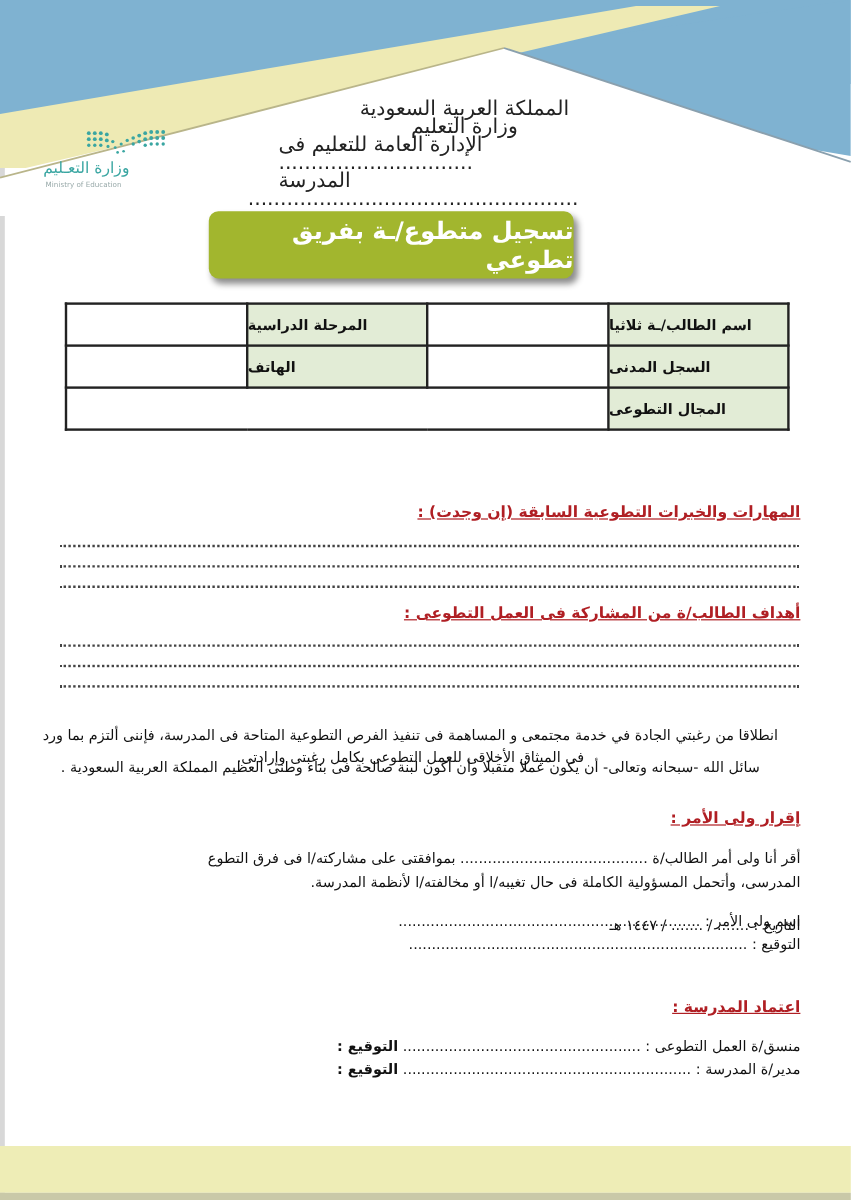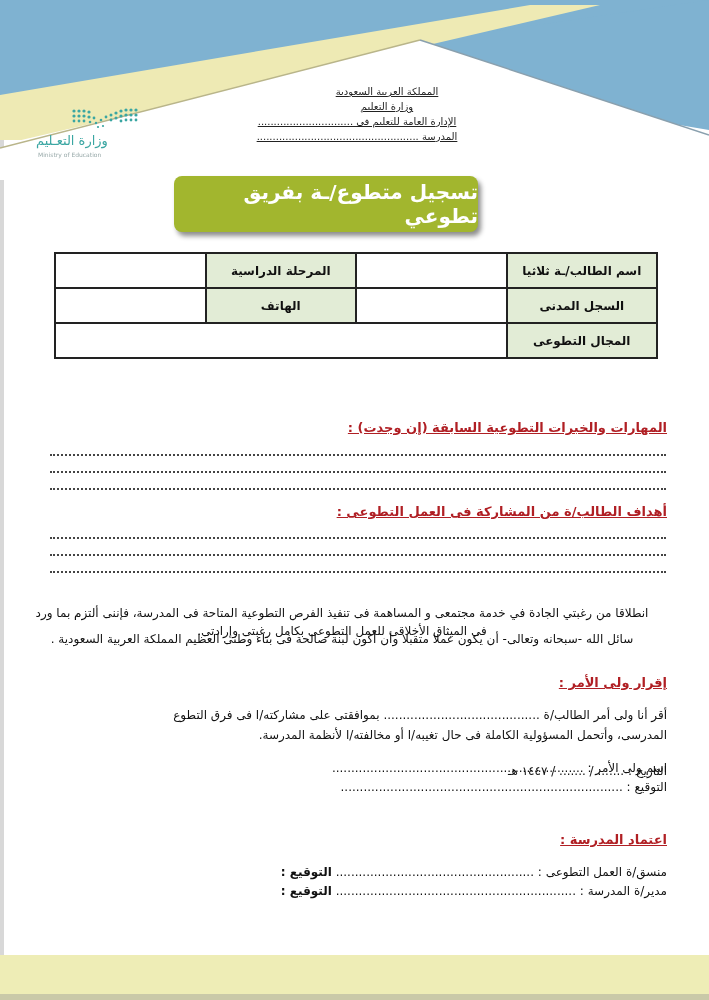--- a/index.html
+++ b/index.html
@@ -1,31 +1,31 @@
 <!DOCTYPE html>
 <html><head>
 <meta charset="utf-8">
 <style>
   html, body { margin:0; padding:0; }
   body { width:709px; height:1000px; position:relative; overflow:hidden; background:#ffffff;
          font-family:"DejaVu Sans","Liberation Sans",sans-serif; color:#111; }
   .page { position:absolute; left:0; top:0; width:709px; height:1000px; }
   .edge-left { position:absolute; left:0; top:0; width:4px; height:1000px; background:#d8d8d8; }
   .header-bg { position:absolute; left:0; top:0; }
-  .gov { position:absolute; top:84px; left:232px; width:250px; direction:rtl; font-size:10px; line-height:15px; color:#222;text-decoration:underline; }
+  .gov { position:absolute; top:84px; left:232px; width:250px; direction:rtl; font-size:17px; line-height:15px; color:#222; }
   .gov .c { text-align:center; margin-right:-60px; }
-  .gov .r { text-align:center; }
+  .gov .r { text-align:left; }
   .logo { position:absolute; left:30px; top:103px; width:120px; height:60px; }
   .logo-ar { position:absolute; left:36px; top:133px; font-size:13px; color:#3aa6a2; direction:rtl; }
   .logo-en { position:absolute; left:38px; top:151px; font-size:6px; color:#9aa; }
   .title-box { position:absolute; left:174px; top:176px; width:304px; height:56px; background:#a2b62e;
                border-radius:8px; box-shadow:3px 4px 5px rgba(0,0,0,0.45); display:flex; align-items:center; justify-content:center; }
   .title-box span { color:#fff; font-size:20px; font-weight:bold; direction:rtl; }
   table.info { position:absolute; left:54px; top:252px; width:604px; border-collapse:collapse; direction:rtl; }
-  table.info td { border:2px solid #222; height:33px; font-size:12px; font-weight:bold; text-align:center; padding:0; }
+  table.info td { border:2px solid #222; height:33px; font-size:12px; font-weight:bold; text-align:left; padding:0; }
   table.info td.lbl { background:#e2ecd6; width:147px; }
   table.info td.val { background:#fff; width:147px; }
   .sec-title { position:absolute; right:42px; direction:rtl; color:#b01f24; font-size:13px; font-weight:bold;text-decoration:underline; }
   .dots { position:absolute; left:50px; width:616px; height:2px; border-bottom:2px dotted #444; }
   .para { position:absolute; left:34px; width:616px; direction:rtl; text-align:center; font-size:12px; line-height:18px; color:#111; }
   .line { position:absolute; right:42px; direction:rtl; font-size:12px; color:#111; white-space:nowrap; }
   .line b { font-weight:bold; }
   .footer { position:absolute; left:0; top:955px; width:709px; height:39px; background:#eeedb6; }
   .footer-shadow { position:absolute; left:0; top:994px; width:709px; height:6px; background:#c9c9a8; }
 </style>

